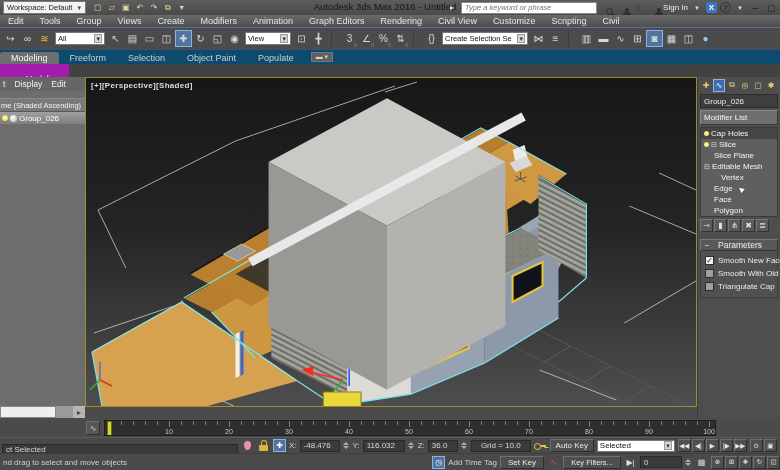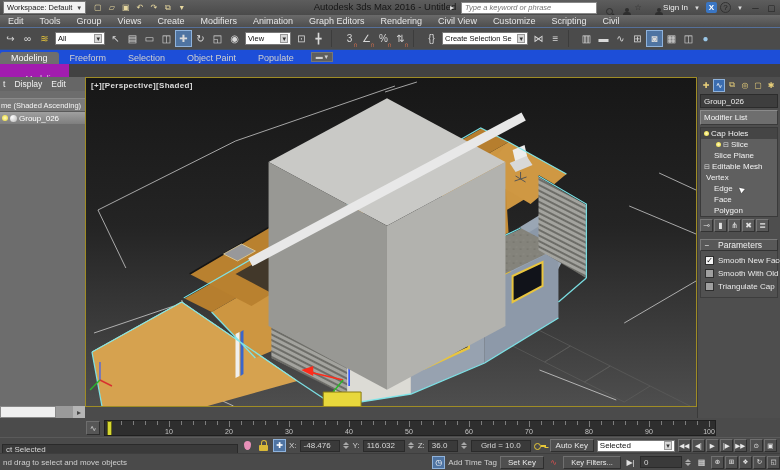--- a/index.html
+++ b/index.html
@@ -32,21 +32,21 @@
     border-bottom:1px solid #40506a;display:flex;align-items:center;padding-left:2px;box-sizing:border-box;}
   .tb-icon{position:relative;width:17px;height:17px;display:flex;align-items:center;justify-content:center;
     font-size:10px;color:#d9d9d9;flex:0 0 auto;}
   .tb-icon.active{background:#4f74a2;border:1px solid #8fb3dc;box-sizing:border-box;}
   .tb-badge{position:absolute;right:0;bottom:-1px;font-size:7px;}
   .tb-sep{width:7px;height:17px;flex:0 0 auto;border-left:1px solid #3c3c3c;margin:0 2px 0 4px;}
   .tb-combo{height:13px;background:#fff;border:1px solid #777;display:flex;align-items:center;
     justify-content:space-between;font-size:7.5px;color:#111;padding:0 2px;flex:0 0 auto;margin:0 2px;box-sizing:border-box;}
   .combo-arrow{font-size:7px;color:#333;background:#d8d8d8;border:1px solid #999;line-height:7px;padding:0 1px;}
   
-  .ribbon-tabs{position:absolute;left:0;top:50px;width:780px;height:14px;background:#1d4ed8;display:flex;align-items:flex-end;}
+  .ribbon-tabs{position:absolute;left:0;top:50px;width:780px;height:14px;background:#0c4a6e;display:flex;align-items:flex-end;}
   .rtab{font-size:9px;color:#cfcfcf;padding:1px 11px;}
   .rtab.active{background:#6e6e6e;color:#fafafa;border-radius:3px 3px 0 0;}
   .rtab-more{font-size:7px;color:#cfcfcf;background:#5e5e5e;border:1px solid #777;padding:0 4px;margin-left:6px;margin-bottom:2px;}
   .ribbon-sub{position:absolute;left:0;top:64px;width:780px;height:13px;background:#424242;display:flex;}
   .rpanel-tab{height:13px;background:#a21caf;font-size:8.5px;color:#d6d6d6;display:flex;align-items:center;padding:8px 9px;}
   
   .explorer{position:absolute;left:0;top:77px;width:85px;height:341px;background:#6d6d6d;overflow:hidden;}
   .exp-menus{height:14px;display:flex;align-items:center;gap:9px;padding-left:3px;font-size:8.5px;color:#f2f2f2;background:#666;}
   .exp-header{margin-top:7px;height:12px;background:#7a7a7a;border-top:1px solid #8a8a8a;border-bottom:1px solid #5a5a5a;
     font-size:7.5px;color:#f4f4f4;display:flex;align-items:center;white-space:nowrap;padding-left:1px;}
@@ -437,33 +437,33 @@
         <span class="cp-tab">▢</span>
         <span class="cp-tab">✱</span>
       </div>
     <div class="cp-name">Group_026</div>
     <div class="cp-modlist">Modifier List</div>
     <div class="cp-stack">
         <div class="stk-row sel" style="padding-left: 3px;">
           <span class="bulb"></span>
           <span>Cap Holes</span>
         </div>
-        <div class="stk-row" style="padding-left: 15px;">
+        <div class="stk-row" style="padding-left: 3px;">
           <span class="bulb"></span>
           <span class="exp-glyph">⊟</span>
           <span>Slice</span>
         </div>
         <div class="stk-row" style="padding-left: 13px;">
           <span>Slice Plane</span>
         </div>
         <div class="stk-row" style="padding-left: 3px;">
           <span class="exp-glyph">⊟</span>
           <span>Editable Mesh</span>
         </div>
-        <div class="stk-row" style="padding-left: 5px;">
+        <div class="stk-row" style="padding-left: 20px;">
           <span>Vertex</span>
         </div>
         <div class="stk-row" style="padding-left: 13px;">
           <span>Edge</span>
           <span class="mcursor">◄</span>
         </div>
         <div class="stk-row" style="padding-left: 13px;">
           <span>Face</span>
         </div>
         <div class="stk-row" style="padding-left: 13px;">

